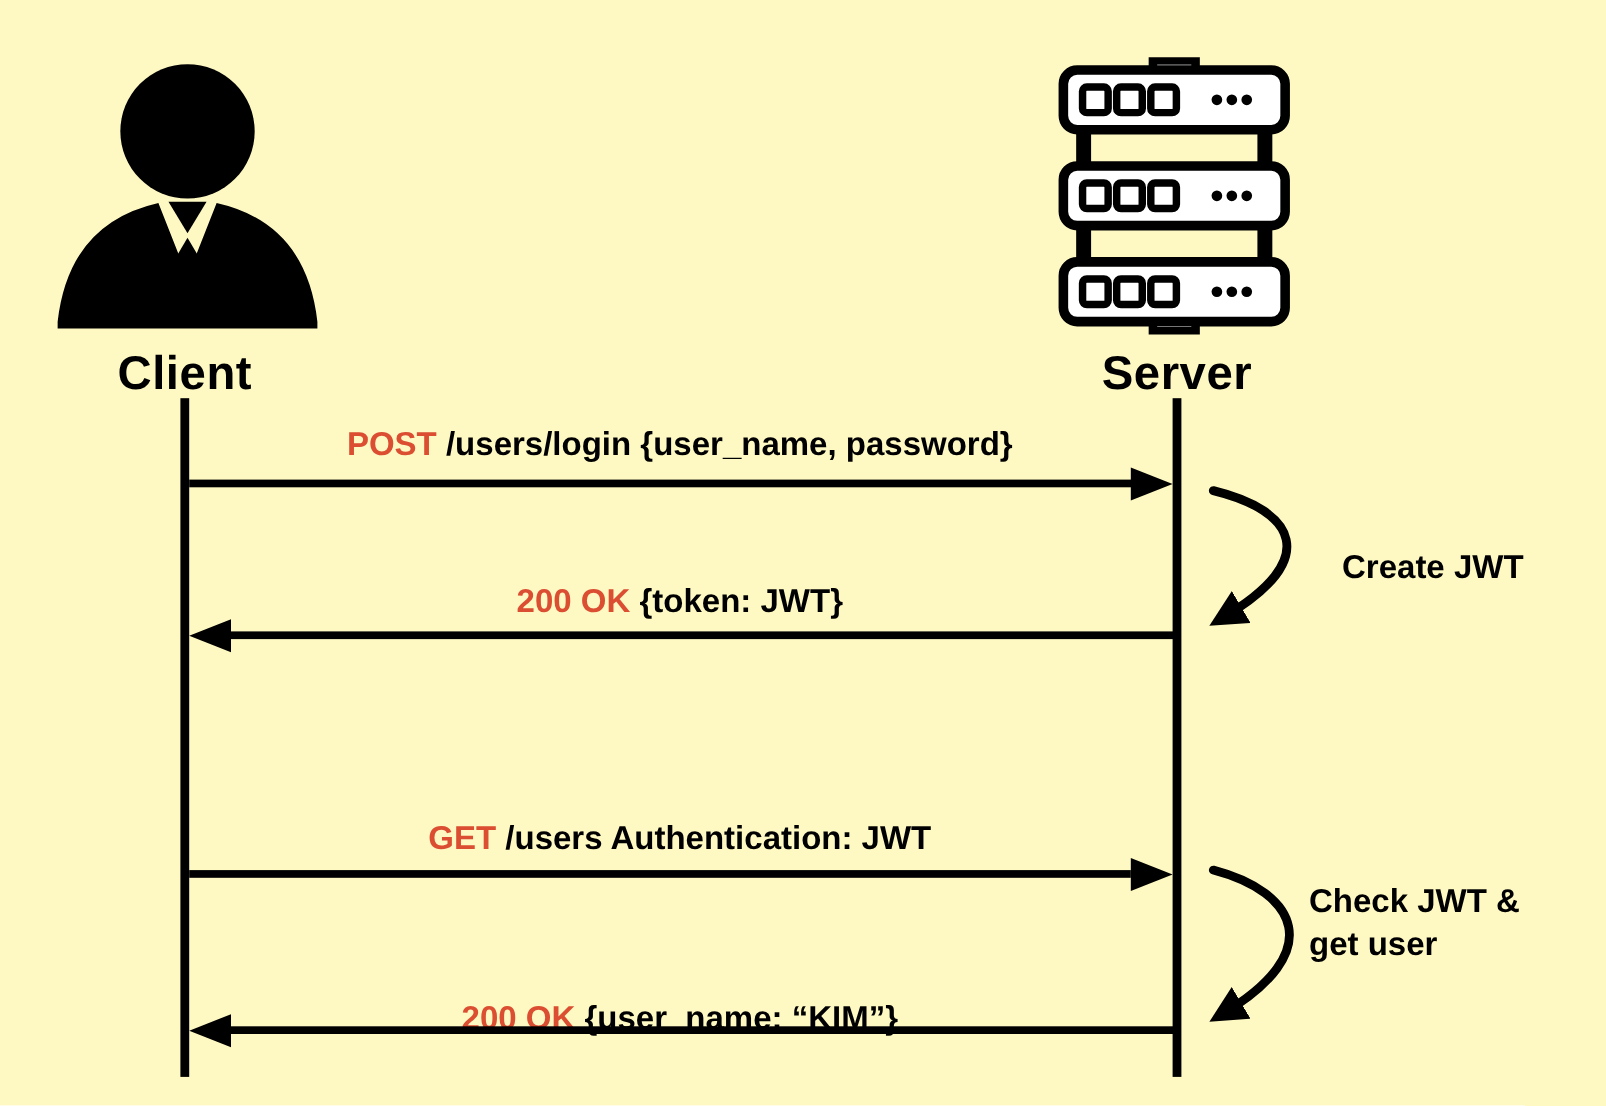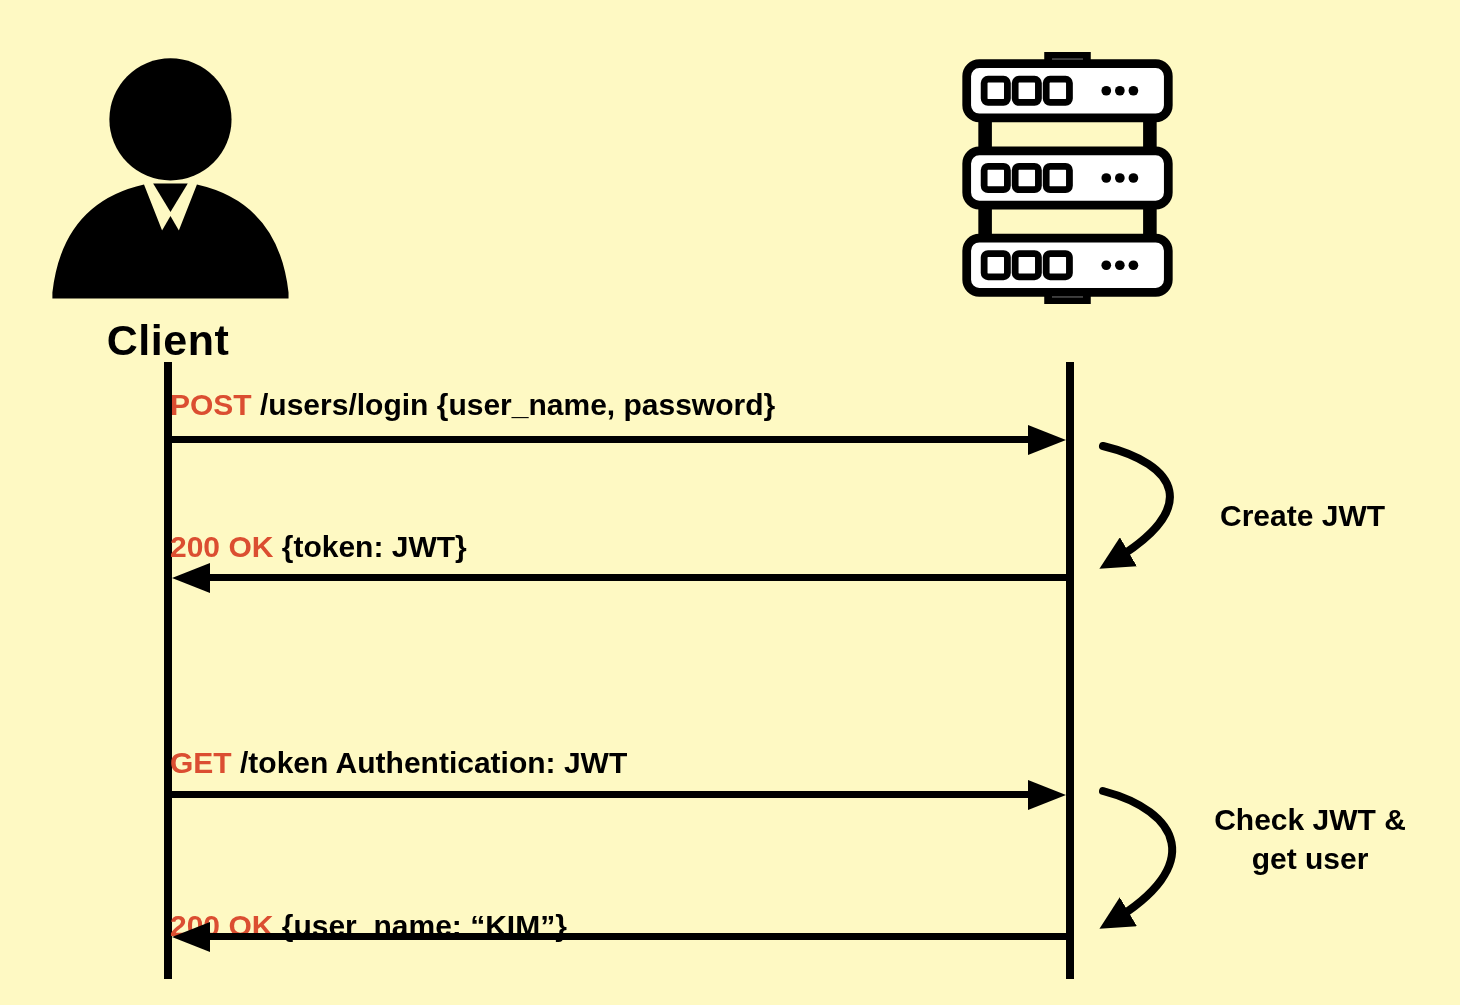--- a/index.html
+++ b/index.html
@@ -35,33 +35,34 @@
     width: 0; height: 0;
     border-top: 15px solid transparent;
     border-bottom: 15px solid transparent;
   }
   .arrowhead.right { border-left: 38px solid #000; }
   .arrowhead.left  { border-right: 38px solid #000; }
   .msg-label {
     position: absolute;
     left: 170px;
     width: 896px;
+    text-align: center;
     font-size: 30px;
     font-weight: bold;
     color: #000;
     white-space: nowrap;
   }
   .side-label {
     position: absolute;
     font-size: 30px;
     font-weight: bold;
     color: #000;
     line-height: 39px;
   }
-  .side-label.center { text-align: center; }
+  .side-label.center { }
   .loop-svg { position: absolute; }
 </style>
 </head>
 <body>
 
 <div class="canvas">
 
   <svg class="icon-svg" style="left:50px; top:40px;" width="245" height="285" viewBox="0 0 240 280" aria-hidden="true">
     <circle cx="118" cy="78" r="60" fill="#000"></circle>
     <path d="M 2 254 L 2 248 Q 12 160 92 142 L 118 208 L 144 142 Q 224 160 234 248 L 234 254 Z" fill="#000"></path>
@@ -102,20 +103,21 @@
         <circle cx="164" cy="40" r="5"></circle>
         <circle cx="178" cy="40" r="5"></circle>
       <circle cx="150" cy="130" r="5"></circle>
         <circle cx="164" cy="130" r="5"></circle>
         <circle cx="178" cy="130" r="5"></circle>
       <circle cx="150" cy="220" r="5"></circle>
         <circle cx="164" cy="220" r="5"></circle>
         <circle cx="178" cy="220" r="5"></circle>
     </g>
   </svg>
+  <div class="actor-label" style="left:964px; top:316px; width:212px;">Server</div>
 
   <div class="lifeline" style="left:164px; top:362px; height:617px;"></div>
   <div class="lifeline" style="left:1066px; top:362px; height:617px;"></div>
 
   <div class="msg-label" style="top:388px;">
     <span style="color: rgb(219, 78, 49);">POST</span><span> /users/login {user_name, password}</span>
   </div>
   <div class="msg-line" style="left:172px; top:436px; width:860px;"></div>
   <div class="arrowhead right" style="left:1028px; top:425px;"></div>
 
@@ -129,21 +131,21 @@
   </svg>
   <div class="side-label" style="left:1220px; top:496px; white-space:nowrap;">Create JWT</div>
 
   <div class="msg-label" style="top:530px;">
     <span style="color: rgb(219, 78, 49);">200 OK</span><span> {token: JWT}</span>
   </div>
   <div class="msg-line" style="left:206px; top:574px; width:864px;"></div>
   <div class="arrowhead left" style="left:172px; top:563px;"></div>
 
   <div class="msg-label" style="top:746px;">
-    <span style="color: rgb(219, 78, 49);">GET</span><span> /token Authentication: JWT</span>
+    <span style="color: rgb(219, 78, 49);">GET</span><span> /users Authentication: JWT</span>
   </div>
   <div class="msg-line" style="left:172px; top:791px; width:856px;"></div>
   <div class="arrowhead right" style="left:1028px; top:780px;"></div>
 
   <svg class="loop-svg" style="left:1085px; top:783px;" width="130" height="155" viewBox="0 0 130 155" aria-hidden="true">
     <defs>
       <marker id="arw2" viewBox="0 0 10 10" refX="6" refY="5" markerWidth="4.2" markerHeight="4.2" orient="auto">
         <path d="M 0 0 L 10 5 L 0 10 z" fill="#000"></path>
       </marker>
     </defs>

